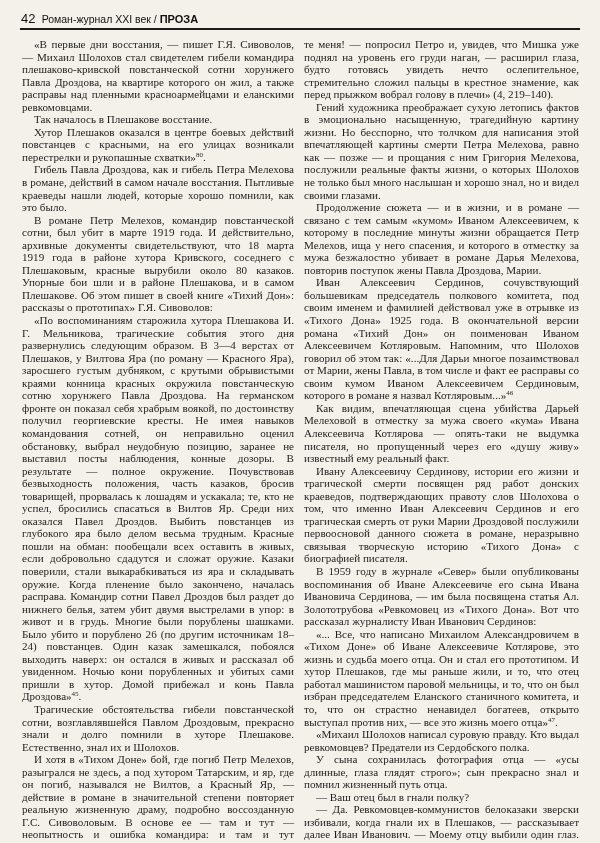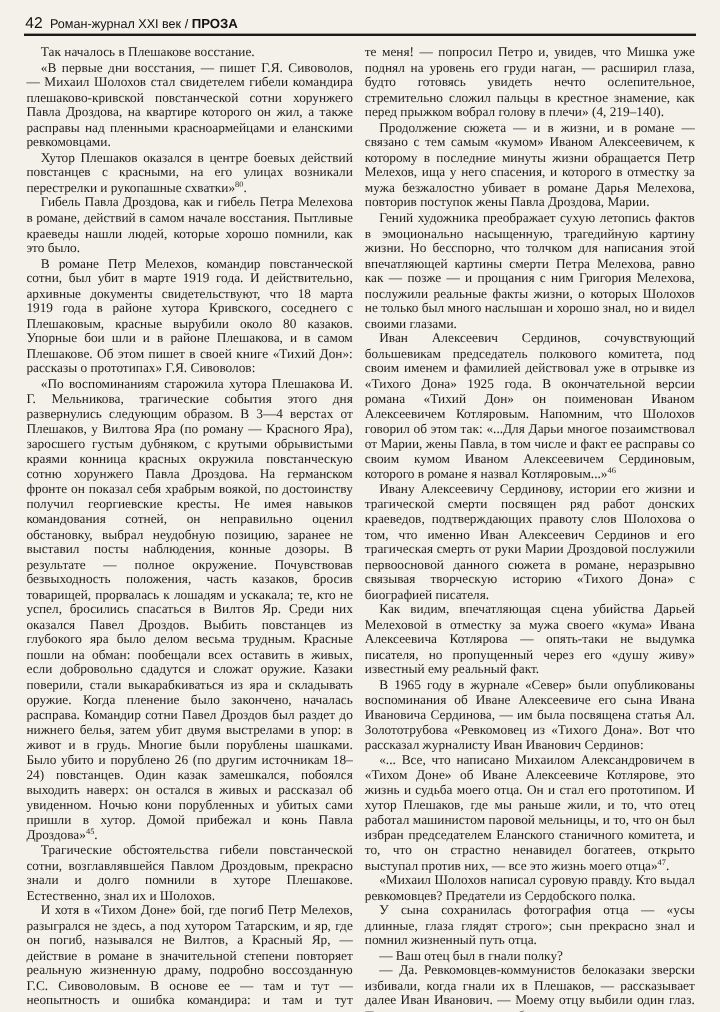--- a/index.html
+++ b/index.html
@@ -40,39 +40,39 @@
 <body>
 
 <div class="page">
   <div class="running-head">
     <span class="pnum">42</span>
     <span class="mag">Роман-журнал XXI век</span><span class="mag"> / </span><span class="sect">ПРОЗА</span>
   </div>
   <div class="head-rule"></div>
 
   <div class="col left">
+    <p><span>«В первые дни восстания, — пишет Г.Я. Сивоволов, — Михаил Шолохов стал свидетелем гибели командира плешаково-кривской повстанческой сотни хорунжего Павла Дроздова, на квартире которого он жил, а также расправы над пленными красноармейцами и еланскими ревкомовцами.</span></p>
     <p><span>Так началось в Плешакове восстание.</span></p>
-    <p><span>«В первые дни восстания, — пишет Г.Я. Сивоволов, — Михаил Шолохов стал свидетелем гибели командира плешаково-кривской повстанческой сотни хорунжего Павла Дроздова, на квартире которого он жил, а также расправы над пленными красноармейцами и еланскими ревкомовцами.</span></p>
     <p><span>Хутор Плешаков оказался в центре боевых действий повстанцев с красными, на его улицах возникали перестрелки и рукопашные схватки»</span><sup>80</sup>.</p>
     <p><span>Гибель Павла Дроздова, как и гибель Петра Мелехова в романе, действий в самом начале восстания. Пытливые краеведы нашли людей, которые хорошо помнили, как это было.</span></p>
     <p><span>В романе Петр Мелехов, командир повстанческой сотни, был убит в марте 1919 года. И действительно, архивные документы свидетельствуют, что 18 марта 1919 года в районе хутора Кривского, соседнего с Плешаковым, красные вырубили около 80 казаков. Упорные бои шли и в районе Плешакова, и в самом Плешакове. Об этом пишет в своей книге «Тихий Дон»: рассказы о прототипах» Г.Я. Сивоволов:</span></p>
     <p><span>«По воспоминаниям старожила хутора Плешакова И. Г. Мельникова, трагические события этого дня развернулись следующим образом. В 3—4 верстах от Плешаков, у Вилтова Яра (по роману — Красного Яра), заросшего густым дубняком, с крутыми обрывистыми краями конница красных окружила повстанческую сотню хорунжего Павла Дроздова. На германском фронте он показал себя храбрым воякой, по достоинству получил георгиевские кресты. Не имея навыков командования сотней, он неправильно оценил обстановку, выбрал неудобную позицию, заранее не выставил посты наблюдения, конные дозоры. В результате — полное окружение. Почувствовав безвыходность положения, часть казаков, бросив товарищей, прорвалась к лошадям и ускакала; те, кто не успел, бросились спасаться в Вилтов Яр. Среди них оказался Павел Дроздов. Выбить повстанцев из глубокого яра было делом весьма трудным. Красные пошли на обман: пообещали всех оставить в живых, если добровольно сдадутся и сложат оружие. Казаки поверили, стали выкарабкиваться из яра и складывать оружие. Когда пленение было закончено, началась расправа. Командир сотни Павел Дроздов был раздет до нижнего белья, затем убит двумя выстрелами в упор: в живот и в грудь. Многие были порублены шашками. Было убито и порублено 26 (по другим источникам 18–24) повстанцев. Один казак замешкался, побоялся выходить наверх: он остался в живых и рассказал об увиденном. Ночью кони порубленных и убитых сами пришли в хутор. Домой прибежал и конь Павла Дроздова»</span><sup>45</sup>.</p>
     <p><span>Трагические обстоятельства гибели повстанческой сотни, возглавлявшейся Павлом Дроздовым, прекрасно знали и долго помнили в хуторе Плешакове. Естественно, знал их и Шолохов.</span></p>
     <p><span>И хотя в «Тихом Доне» бой, где погиб Петр Мелехов, разыгрался не здесь, а под хутором Татарским, и яр, где он погиб, назывался не Вилтов, а Красный Яр, — действие в романе в значительной степени повторяет реальную жизненную драму, подробно воссозданную Г.С. Сивоволовым. В основе ее — там и тут — неопытность и ошибка командира: и там и тут повстанцы пытались спастись от смерти в яру; часть из них успела ускакать; и там и тут случайно спасся замешкавшийся в яру казачок; и там и тут — обещания «отпустить» повстанцев при условии добровольной сдачи и беспощадная расправа над безоружными пленными. И даже такая деталь, как приказание раздеться перед казнью:</span></p>
 
   </div>
 
   <div class="col right">
     <p class="noindent"><span>те меня! — попросил Петро и, увидев, что Мишка уже поднял на уровень его груди наган, — расширил глаза, будто готовясь увидеть нечто ослепительное, стремительно сложил пальцы в крестное знамение, как перед прыжком вобрал голову в плечи» (4, 219–140).</span></p>
+    <p><span>Гений художника преображает сухую летопись фактов в эмоционально насыщенную, трагедийную картину жизни. Но бесспорно, что толчком для написания этой впечатляющей картины смерти Петра Мелехова, равно как — позже — и прощания с ним Григория Мелехова, послужили реальные факты жизни, о которых Шолохов не только был много наслышан и хорошо знал, но и видел своими глазами.</span></p>
     <p><span>Продолжение сюжета — и в жизни, и в романе — связано с тем самым «кумом» Иваном Алексеевичем, к которому в последние минуты жизни обращается Петр Мелехов, ища у него спасения, и которого в отместку за мужа безжалостно убивает в романе Дарья Мелехова, повторив поступок жены Павла Дроздова, Марии.</span></p>
-    <p><span>Гений художника преображает сухую летопись фактов в эмоционально насыщенную, трагедийную картину жизни. Но бесспорно, что толчком для написания этой впечатляющей картины смерти Петра Мелехова, равно как — позже — и прощания с ним Григория Мелехова, послужили реальные факты жизни, о которых Шолохов не только был много наслышан и хорошо знал, но и видел своими глазами.</span></p>
     <p><span>Иван Алексеевич Сердинов, сочувствующий большевикам председатель полкового комитета, под своим именем и фамилией действовал уже в отрывке из «Тихого Дона» 1925 года. В окончательной версии романа «Тихий Дон» он поименован Иваном Алексеевичем Котляровым. Напомним, что Шолохов говорил об этом так: «...Для Дарьи многое позаимствовал от Марии, жены Павла, в том числе и факт ее расправы со своим кумом Иваном Алексеевичем Сердиновым, которого в романе я назвал Котляровым...»</span><sup>46</sup></p>
+    <p><span>Как видим, впечатляющая сцена убийства Дарьей Мелеховой в отместку за мужа своего «кума» Ивана Алексеевича Котлярова — опять-таки не выдумка писателя, но пропущенный через его «душу живу» известный ему реальный факт.</span></p>
     <p><span>Ивану Алексеевичу Сердинову, истории его жизни и трагической смерти посвящен ряд работ донских краеведов, подтверждающих правоту слов Шолохова о том, что именно Иван Алексеевич Сердинов и его трагическая смерть от руки Марии Дроздовой послужили первоосновой данного сюжета в романе, неразрывно связывая творческую историю «Тихого Дона» с биографией писателя.</span></p>
-    <p><span>Как видим, впечатляющая сцена убийства Дарьей Мелеховой в отместку за мужа своего «кума» Ивана Алексеевича Котлярова — опять-таки не выдумка писателя, но пропущенный через его «душу живу» известный ему реальный факт.</span></p>
-    <p><span>В 1965 году в журнале «Север» были опубликованы воспоминания об Иване Алексеевиче его сына Ивана Ивановича Сердинова, — им была посвящена статья Ал. Золототрубова «Ревкомовец из «Тихого Дона». Вот что рассказал журналисту Иван Иванович Сердинов:</span></p>
+    <p><span>В 1959 году в журнале «Север» были опубликованы воспоминания об Иване Алексеевиче его сына Ивана Ивановича Сердинова, — им была посвящена статья Ал. Золототрубова «Ревкомовец из «Тихого Дона». Вот что рассказал журналисту Иван Иванович Сердинов:</span></p>
     <p><span>«... Все, что написано Михаилом Александровичем в «Тихом Доне» об Иване Алексеевиче Котлярове, это жизнь и судьба моего отца. Он и стал его прототипом. И хутор Плешаков, где мы раньше жили, и то, что отец работал машинистом паровой мельницы, и то, что он был избран председателем Еланского станичного комитета, и то, что он страстно ненавидел богатеев, открыто выступал против них, — все это жизнь моего отца»</span><sup>47</sup>.</p>
     <p><span>«Михаил Шолохов написал суровую правду. Кто выдал ревкомовцев? Предатели из Сердобского полка.</span></p>
     <p><span>У сына сохранилась фотография отца — «усы длинные, глаза глядят строго»; сын прекрасно знал и помнил жизненный путь отца.</span></p>
     <p><span>— Ваш отец был в гнали полку?</span></p>
     <p><span>— Да. Ревкомовцев-коммунистов белоказаки зверски избивали, когда гнали их в Плешаков, — рассказывает далее Иван Иванович. — Моему отцу выбили один глаз. По-зверски поступали белоказаки и с рядовыми коммунистами... Дарья Мелехова убила моего отца, так она названа в романе, а в жизни ее настоящее имя Мария Дроздова. Она была отцу кумой...»</span></p>
 
   </div>
 </div>
 
 </body></html>

